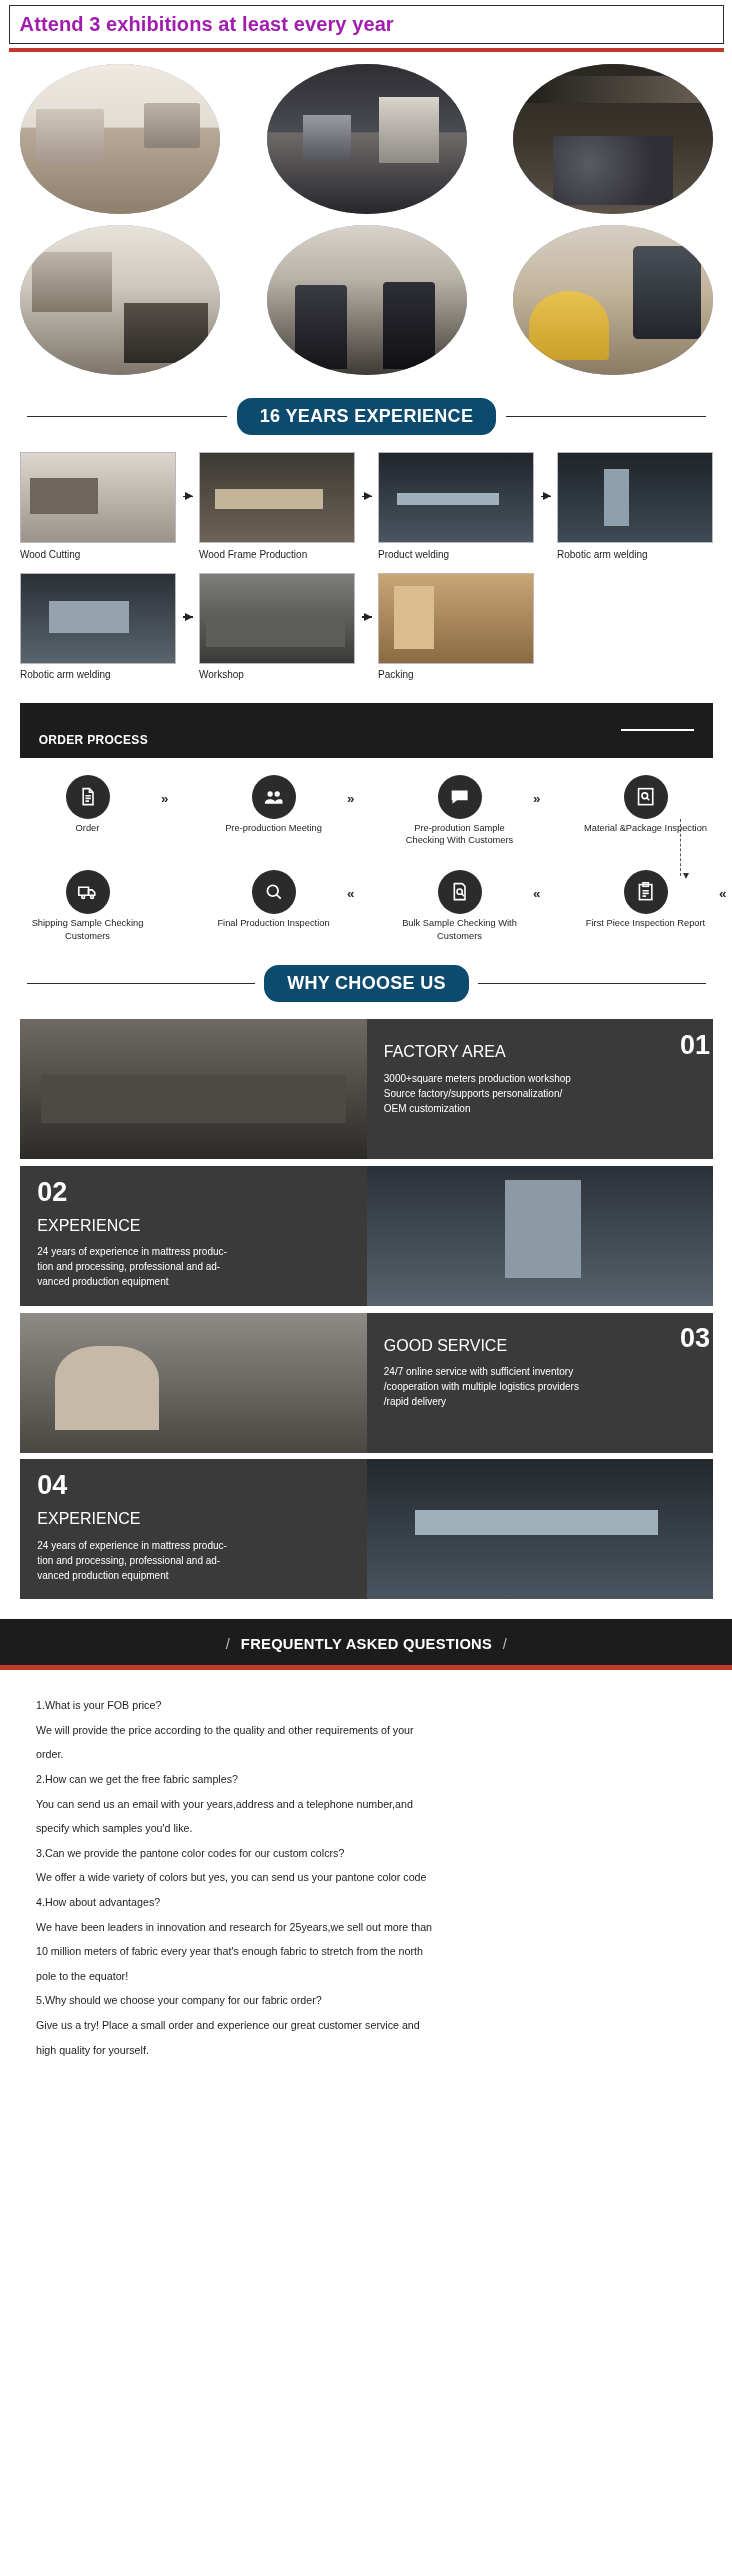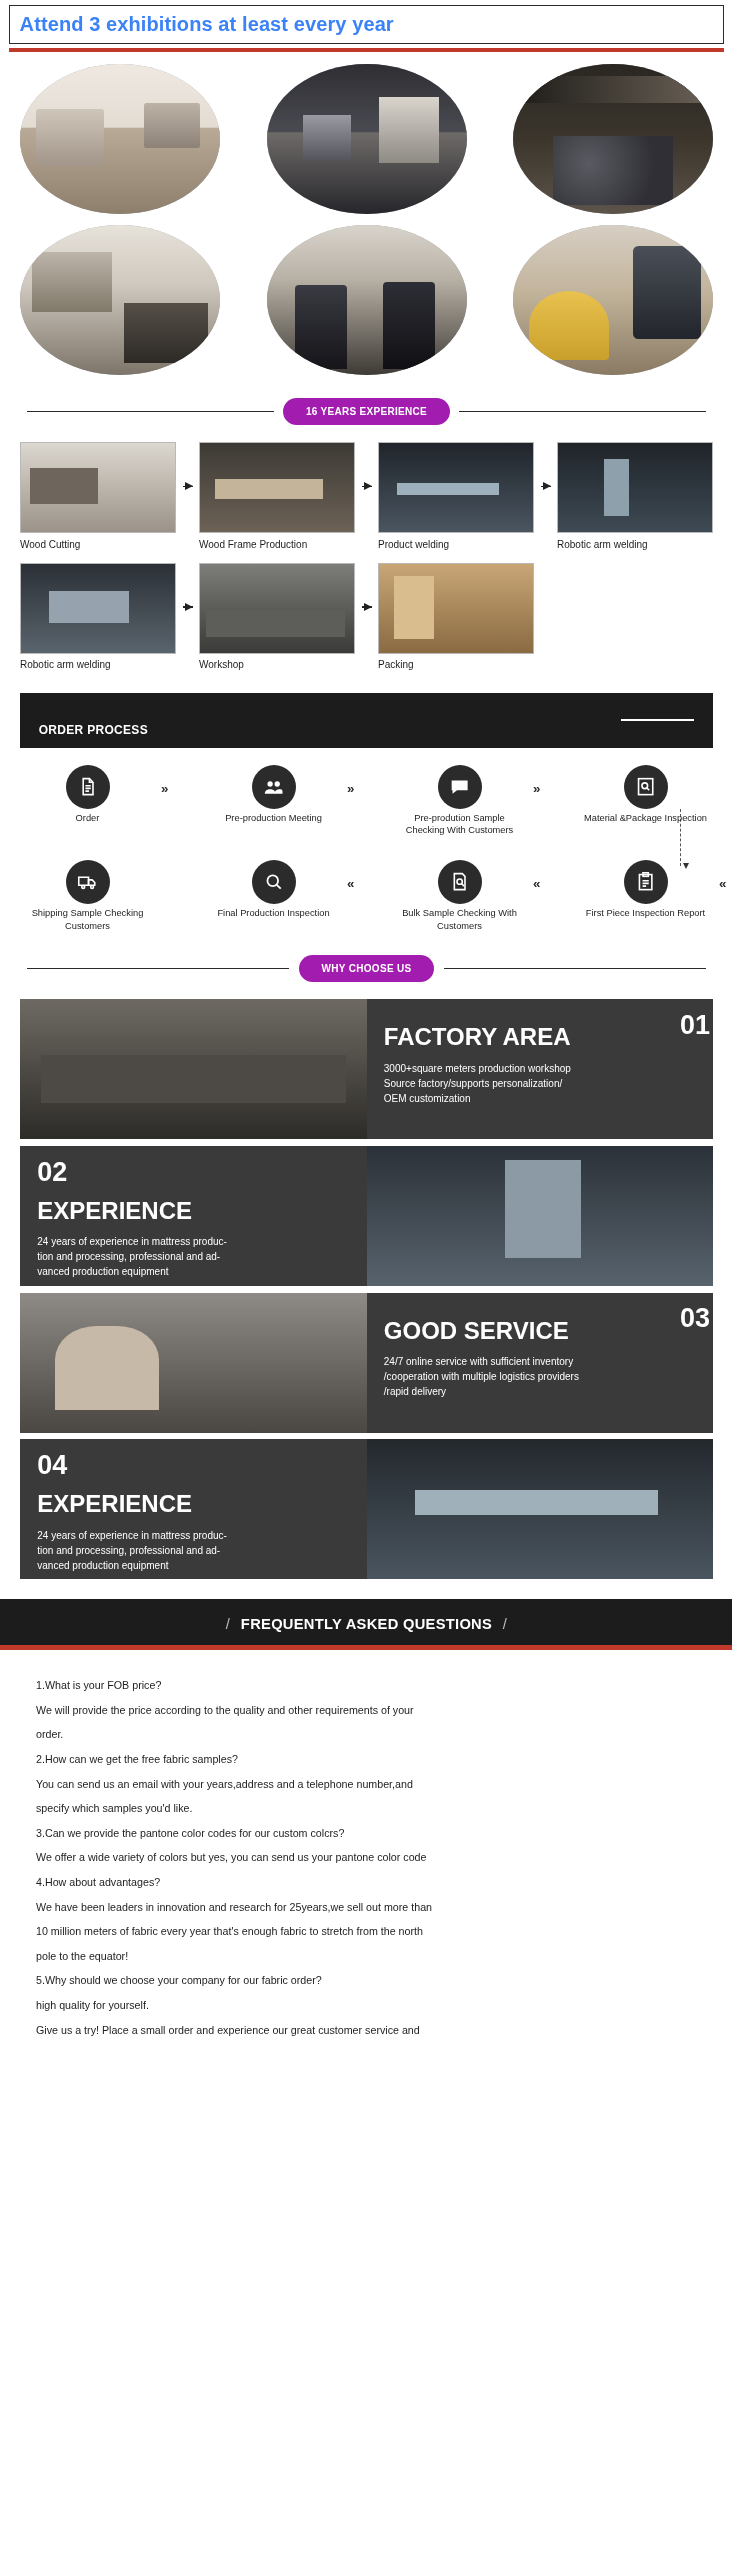--- a/index.html
+++ b/index.html
@@ -13,21 +13,21 @@
   .page { width: 733px; position: relative; }
 
   
   .exh-header {
     margin: 5.3px 9.3px 0 9.3px;
     border: 1.3px solid #2b2b2b;
     background: #ffffff;
     padding: 6.7px 9.3px;
     font-size: 20px;
     font-weight: bold;
-    color: #3b82f6;
+    color: #a21caf;
     letter-spacing: 0.1px;
   }
   .exh-rule {
     margin: 4px 9.3px 0 9.3px;
     height: 4.7px;
     background: #c0392b;
   }
 
   
   .circles {
@@ -82,22 +82,22 @@
   .photo-f::before{content:"";position:absolute;right:6%;top:14%;width:34%;height:62%;
       background:linear-gradient(180deg,#4a4f57,#22252b);border-radius:5.3px;}
 
   
   .banner-wrap {
     display: flex; align-items: center; justify-content: center;
     margin: 23px 27px 0 27px; gap: 9.3px;
   }
   .banner-line { flex: 1; height: 1.3px; background: #2b2b2b; }
   .pill {
-    background: #a21caf; color: #fff; font-weight: bold;
-    padding: 8px 23px; font-size: 10px; letter-spacing: 0.3px;
+    background: #0c4a6e; color: #fff; font-weight: bold;
+    padding: 8px 23px; font-size: 18px; letter-spacing: 0.3px;
     border-radius: 14.7px; white-space: nowrap;
   }
 
   
   .pgrid {
     display: grid; grid-template-columns: repeat(4, 1fr);
     gap: 0 23px; margin: 17.3px 20px 0 20px;
   }
   .pgrid-row2 { margin-top: 13.3px; }
   .pcell { position: relative; }
@@ -161,21 +161,21 @@
   }
   .op-row2 { margin-top: 23px; }
 
   
   .why-blocks { margin: 17.3px 20px 0 20px; }
   .why-row {
     display: flex; height: 140px; margin-bottom: 6.7px; background: #3a3a3a; overflow: hidden;
   }
   .why-img { width: 50%; position: relative; overflow: hidden; }
   .why-txt { width: 50%; position: relative; color: #fff; padding: 20px 17.3px; }
-  .why-h { font-size: 24px; font-weight: bold; margin: 4px 0 9.3px 0; }
+  .why-h { font-size: 16px; font-weight: normal; margin: 4px 0 9.3px 0; }
   .why-p { font-size: 10px; line-height: 1.5; white-space: pre-line; }
   .why-num {
     position: absolute; font-size: 27px; font-weight: bold; color: #ffffff;
   }
   .num-tr { right: 3px; top: 10.7px; text-align: center; }
   .num-tl { left: 17.3px; top: 10.7px; }
   .w1{background:linear-gradient(180deg,#6e6a63,#2d2b28);}
   .w1::after{content:"";position:absolute;left:6%;top:40%;width:88%;height:34%;background:#4d4a45;}
   .w2{background:linear-gradient(180deg,#2b3138,#58636d);}
   .w2::after{content:"";position:absolute;left:40%;top:10%;width:22%;height:70%;background:#8c9aa6;}
@@ -447,18 +447,18 @@
     <div class="faq-line">2.How can we get the free fabric samples?</div>
     <div class="faq-line">You can send us an email with your years,address and a telephone number,and</div>
     <div class="faq-line">specify which samples you'd like.</div>
     <div class="faq-line">3.Can we provide the pantone color codes for our custom colcrs?</div>
     <div class="faq-line">We offer a wide variety of colors but yes, you can send us your pantone color code</div>
     <div class="faq-line">4.How about advantages?</div>
     <div class="faq-line">We have been leaders in innovation and research for 25years,we sell out more than</div>
     <div class="faq-line">10 million meters of fabric every year that's enough fabric to stretch from the north</div>
     <div class="faq-line">pole to the equator!</div>
     <div class="faq-line">5.Why should we choose your company for our fabric order?</div>
+    <div class="faq-line">Give us a try! Place a small order and experience our great customer service and</div>
     <div class="faq-line">high quality for yourself.</div>
-    <div class="faq-line">Give us a try! Place a small order and experience our great customer service and</div>
   </div>
 
 </div>
 
 
 </body></html>

